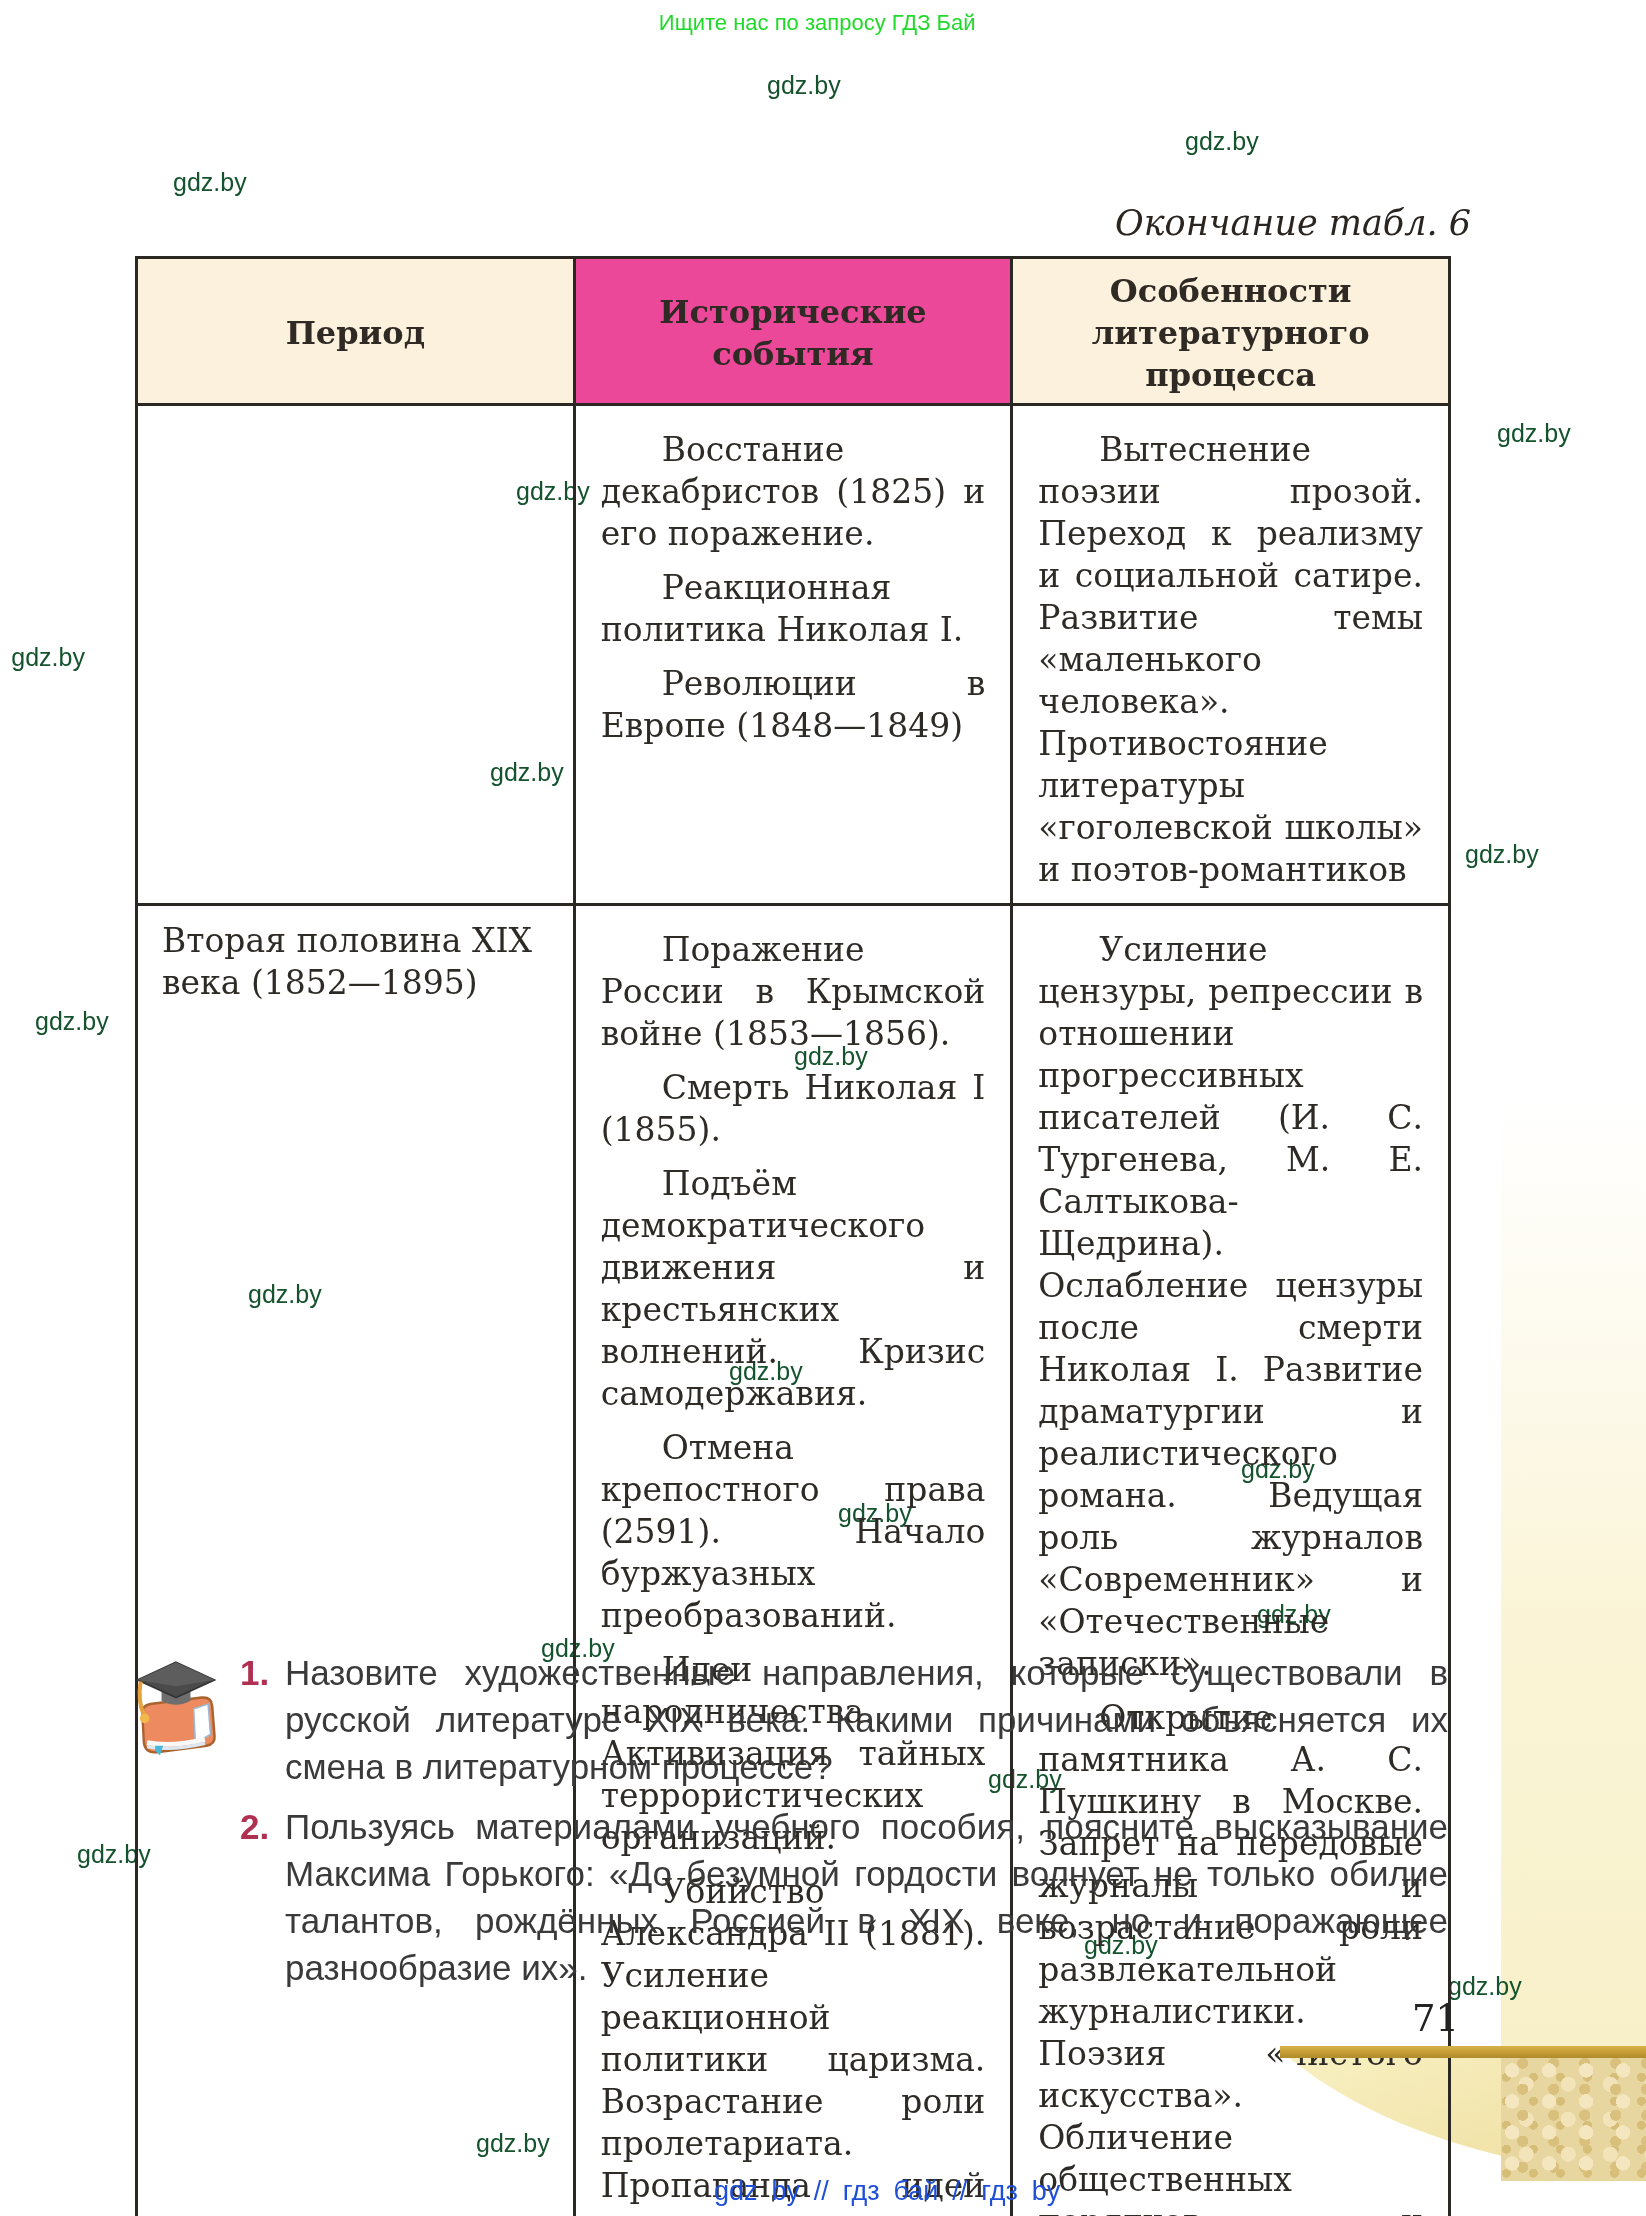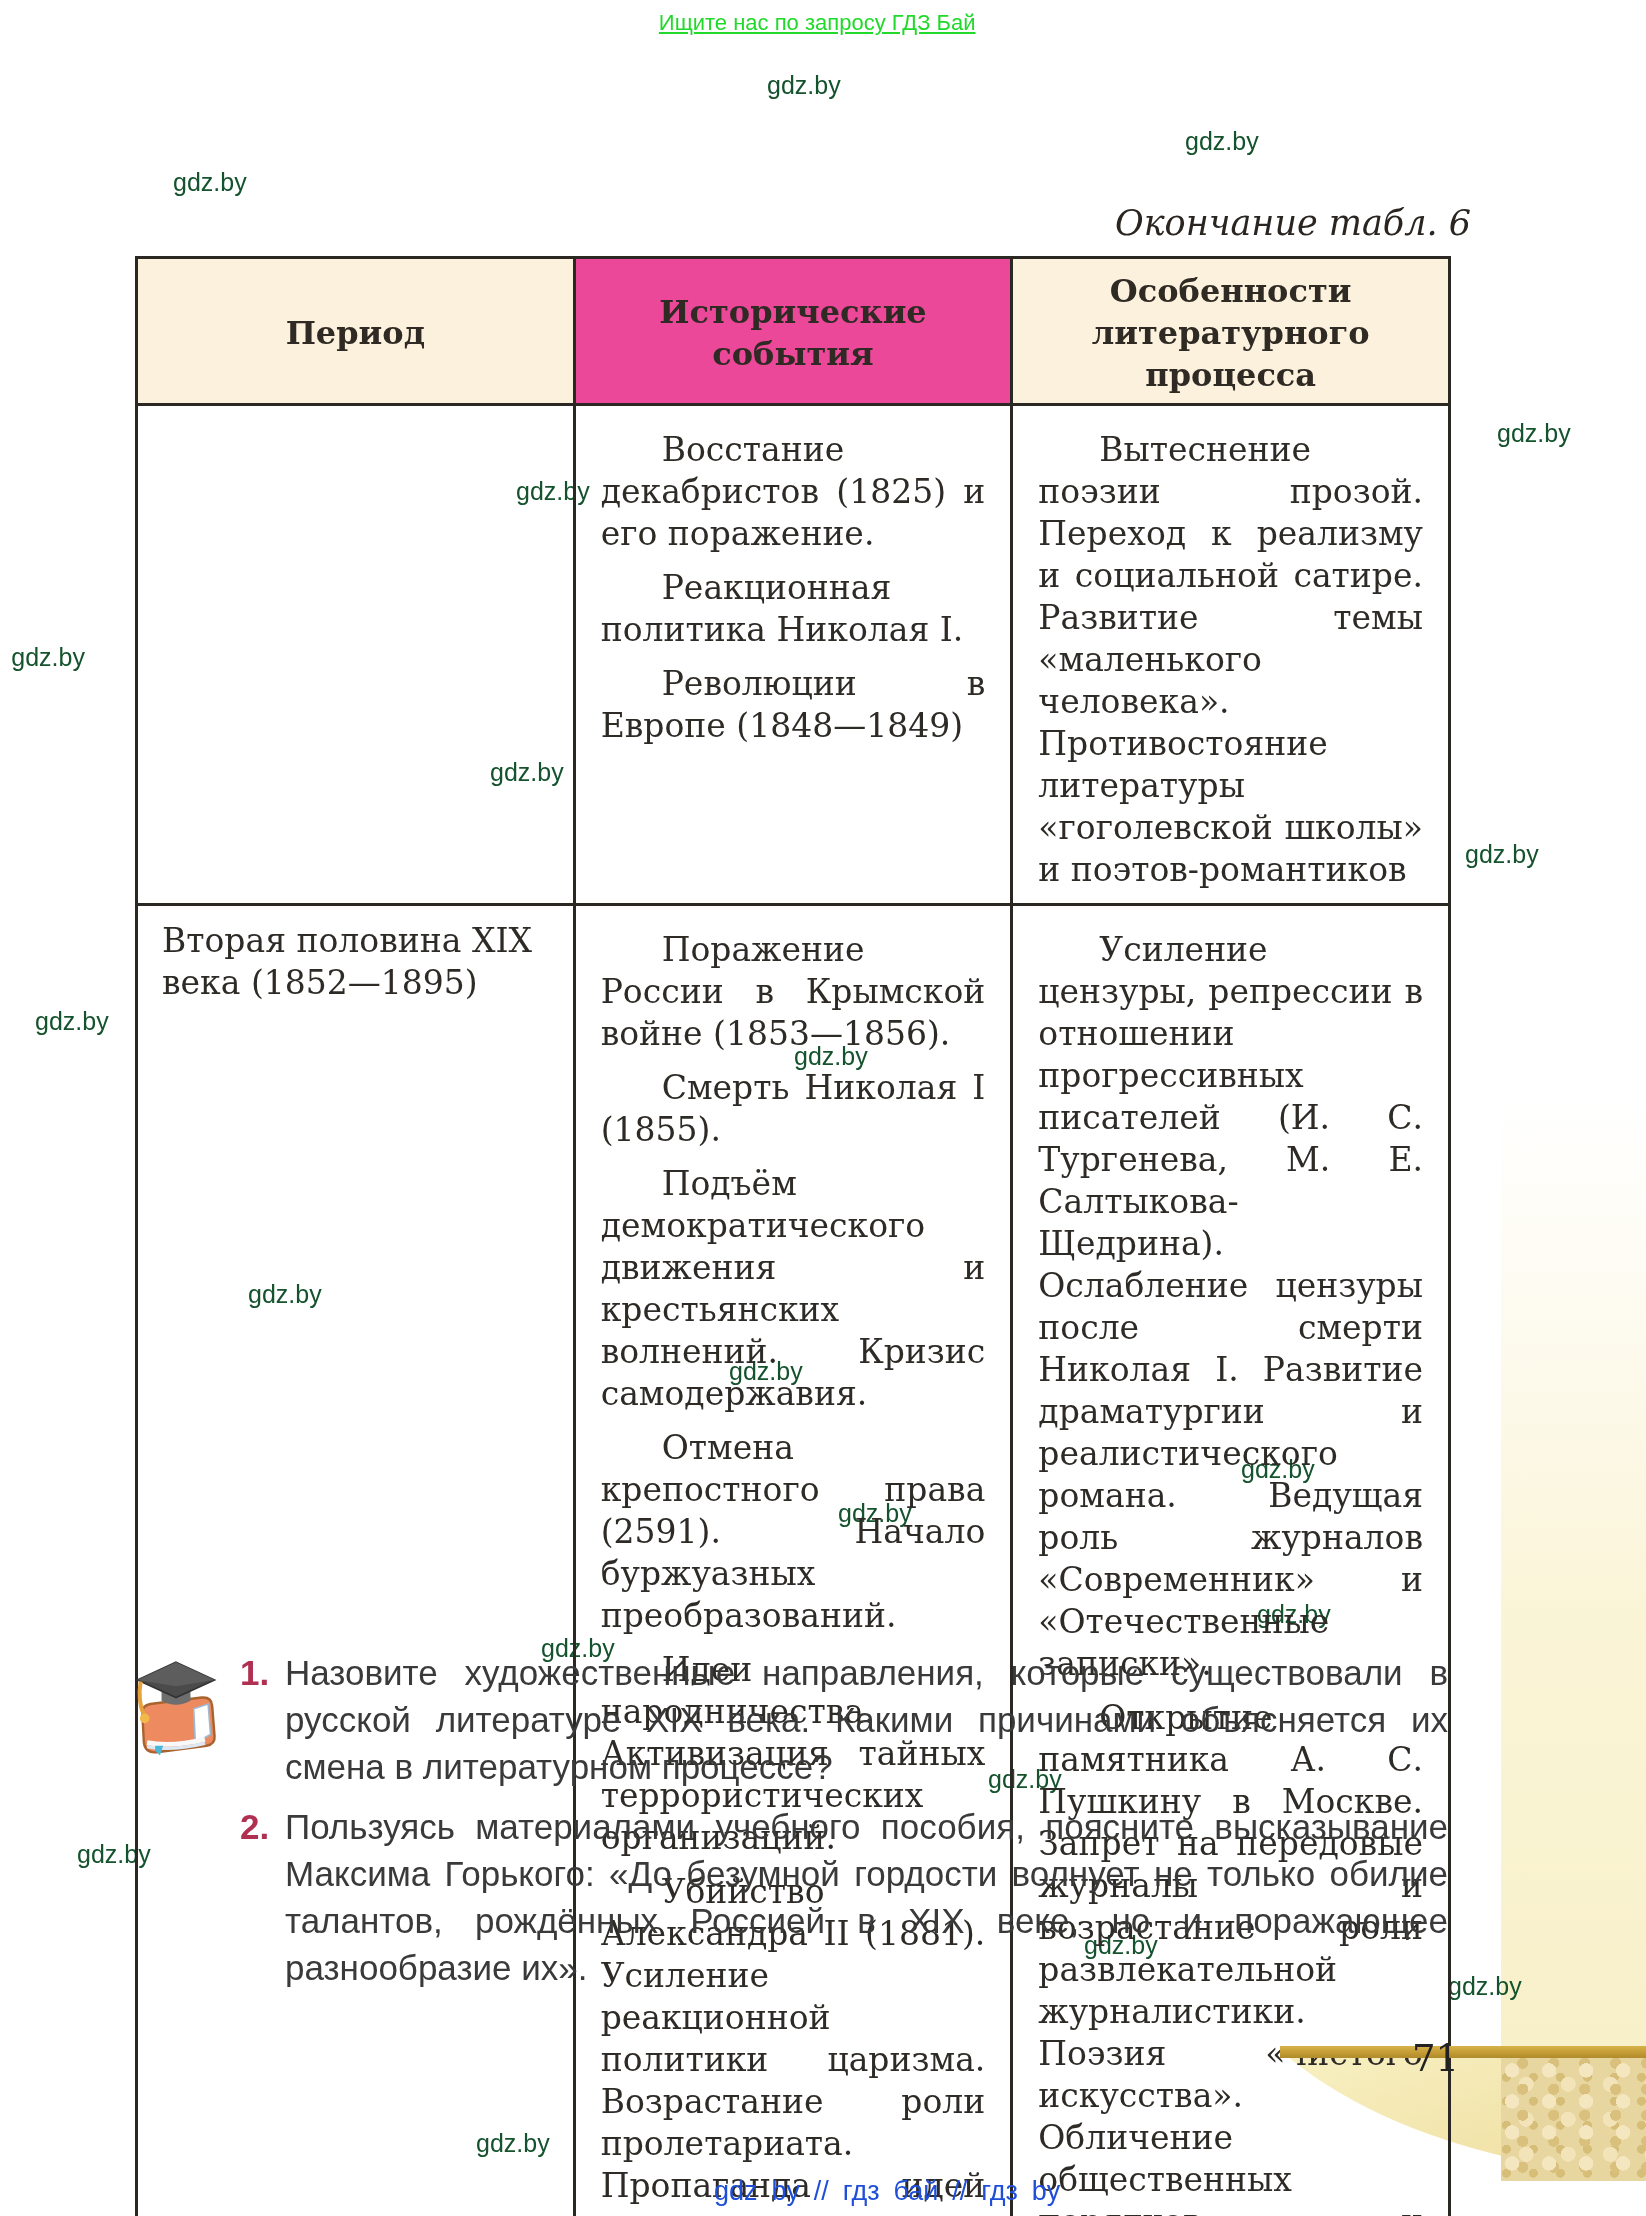--- a/index.html
+++ b/index.html
@@ -18,21 +18,20 @@
     font-size:25px;
     color:#14532d;
     white-space:nowrap;
     letter-spacing:0px;
   }
   .wm-green{
     position:absolute;
     top:9.7px;left:50%;transform:translateX(-52%);
     font-size:22px;
     white-space:nowrap;
-    text-decoration:underline;
   }
   .wm-blue{
     position:absolute;
     left:682px;top:2176px;
     font-size:27px;
     white-space:nowrap;
     word-spacing:6.4px;
     margin-left:32px;
   }
   
@@ -116,21 +115,20 @@
     white-space:nowrap;
     z-index:5;
   }
   .page-num{
     position:absolute;
     left:1412px;top:1997px;
     font-family:"DejaVu Serif", serif;
     font-size:37px;
     color:#222222;
     z-index:5;
-    margin-top:40px;
   }
   
   .corner-band{
     position:absolute;
     left:1501px;top:1096px;
     width:146px;height:951px;
     background:linear-gradient(180deg,
       rgba(250,243,210,0) 0%,
       rgba(250,243,210,0.45) 30%,
       rgba(250,243,210,0.9) 55%,

